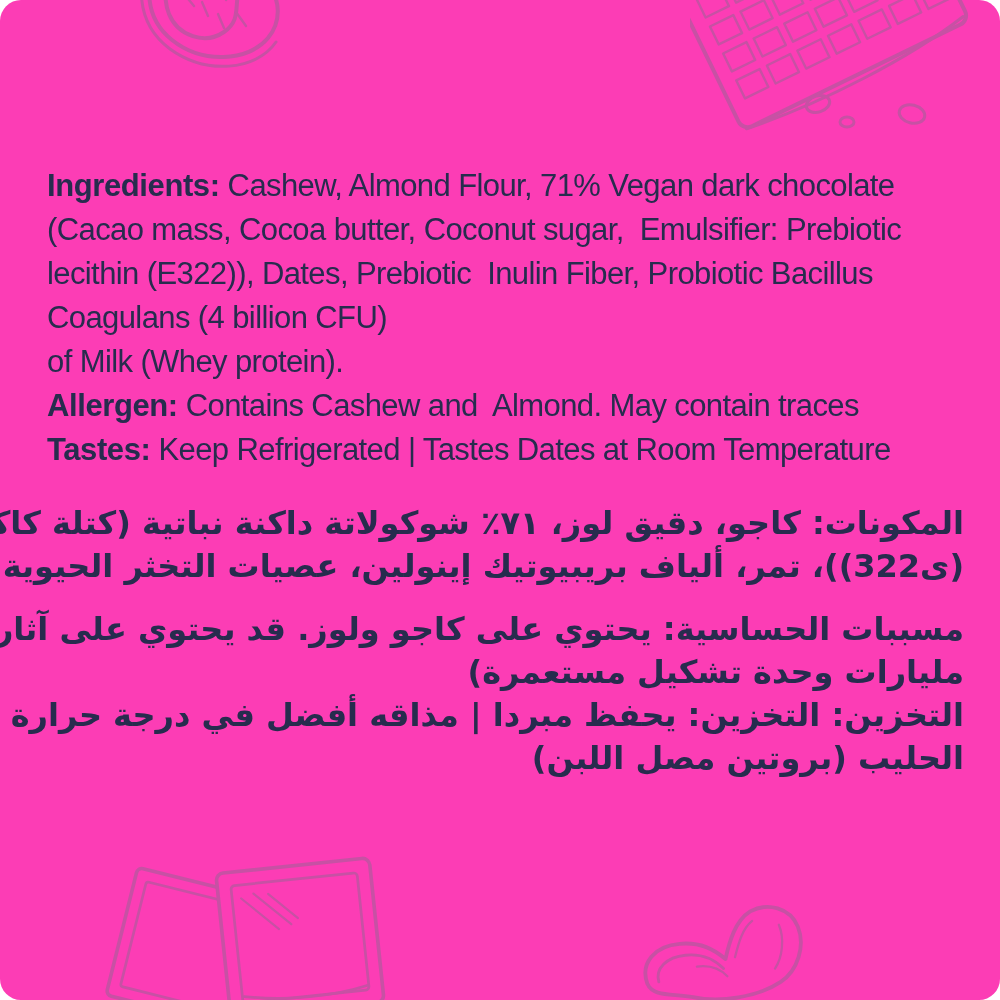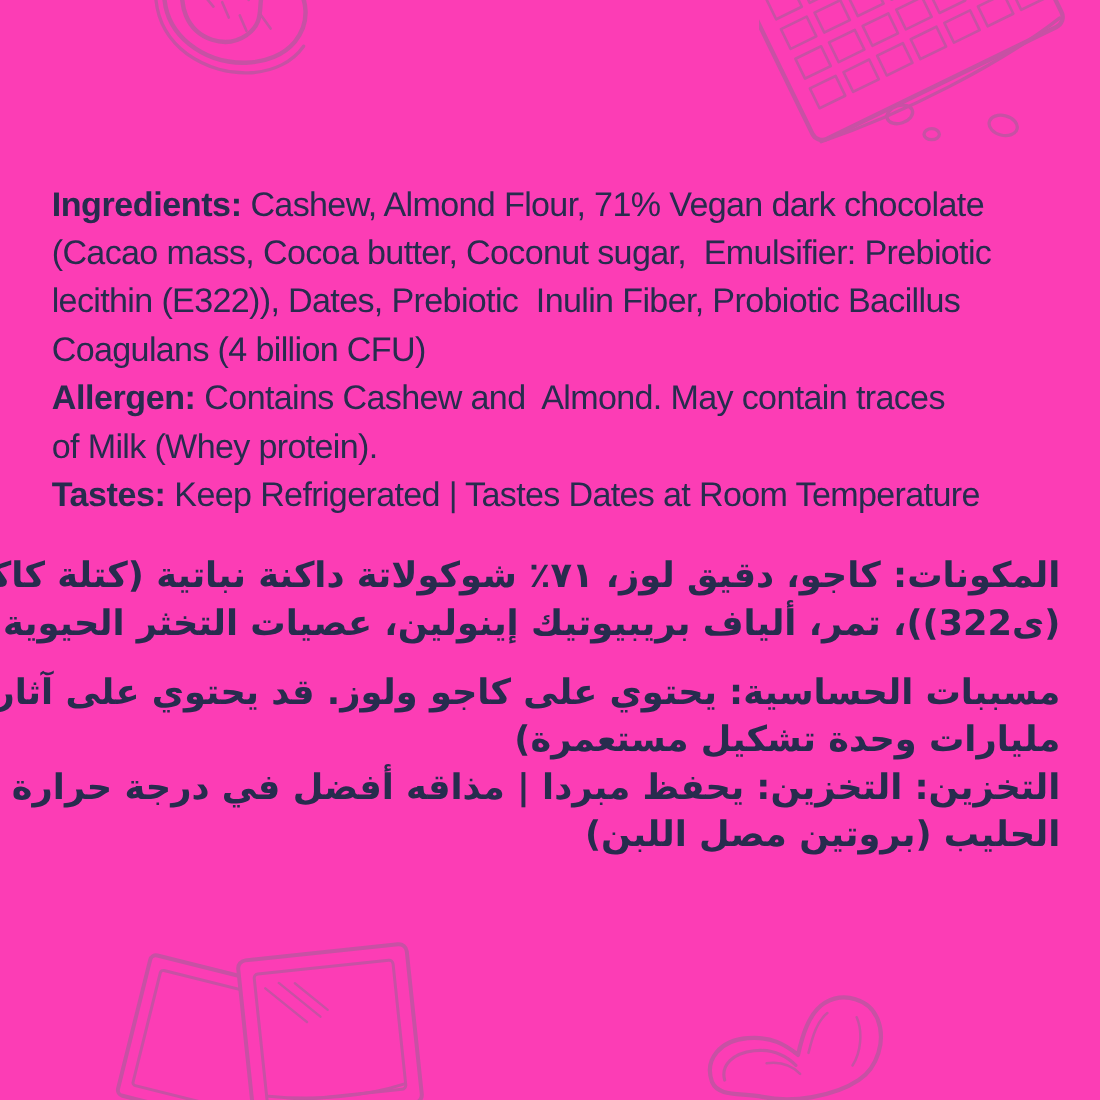--- a/index.html
+++ b/index.html
@@ -6,20 +6,21 @@
     --bg:#fc3db5;
     --ink:#272c4e;
     --deco:#c751a4;
   }
   html,body{margin:0;padding:0;background:#fff;}
   .canvas{
     position:relative;
     width:1000px;height:1000px;
     overflow:hidden;
     background:var(--bg);
+    border-radius:21px;
   }
   
   .en-block{
     position:absolute;left:47px;top:164px;width:930px;
     font-family:"Liberation Sans",sans-serif;
     font-size:31px;line-height:44px;
     letter-spacing:-0.6px;
     color:var(--ink);
   }
   .en-line{white-space:pre;}
@@ -100,22 +101,22 @@
     <ellipse class="w3" cx="128" cy="196" rx="12" ry="8" transform="rotate(-18 128 196)"></ellipse>
     <ellipse class="w3" cx="157" cy="214" rx="7" ry="5"></ellipse>
     <ellipse class="w3" cx="222" cy="206" rx="13" ry="9" transform="rotate(14 222 206)"></ellipse>
   </svg>
 
   <div class="en-block">
     <div class="en-line"><b>Ingredients:</b><span> Cashew, Almond Flour, 71% Vegan dark chocolate</span></div>
     <div class="en-line"><b></b><span>(Cacao mass, Cocoa butter, Coconut sugar,  Emulsifier: Prebiotic</span></div>
     <div class="en-line"><b></b><span>lecithin (E322)), Dates, Prebiotic  Inulin Fiber, Probiotic Bacillus</span></div>
     <div class="en-line"><b></b><span>Coagulans (4 billion CFU)</span></div>
+    <div class="en-line"><b></b><span>of Milk (Whey protein).</span></div>
     <div class="en-line"><b>Allergen:</b><span> Contains Cashew and  Almond. May contain traces</span></div>
-    <div class="en-line"><b></b><span>of Milk (Whey protein).</span></div>
     <div class="en-line"><b>Tastes:</b><span> Keep Refrigerated | Tastes Dates at Room Temperature</span></div>
   </div>
 
   <div class="ar-block" dir="rtl">
     <div class="ar-line">المكونات: كاجو، دقيق لوز، ٧١٪ شوكولاتة داكنة نباتية (كتلة كاكاو،</div>
     <div class="ar-line">(ى322))، تمر، ألياف بريبيوتيك إينولين، عصيات التخثر الحيوية (٤</div>
     <div class="ar-line ar-gap">مسببات الحساسية: يحتوي على كاجو ولوز. قد يحتوي على آثار من</div>
     <div class="ar-line">مليارات وحدة تشكيل مستعمرة)</div>
     <div class="ar-line">التخزين: التخزين: يحفظ مبردا | مذاقه أفضل في درجة حرارة الغرفة</div>
     <div class="ar-line">الحليب (بروتين مصل اللبن)</div>

